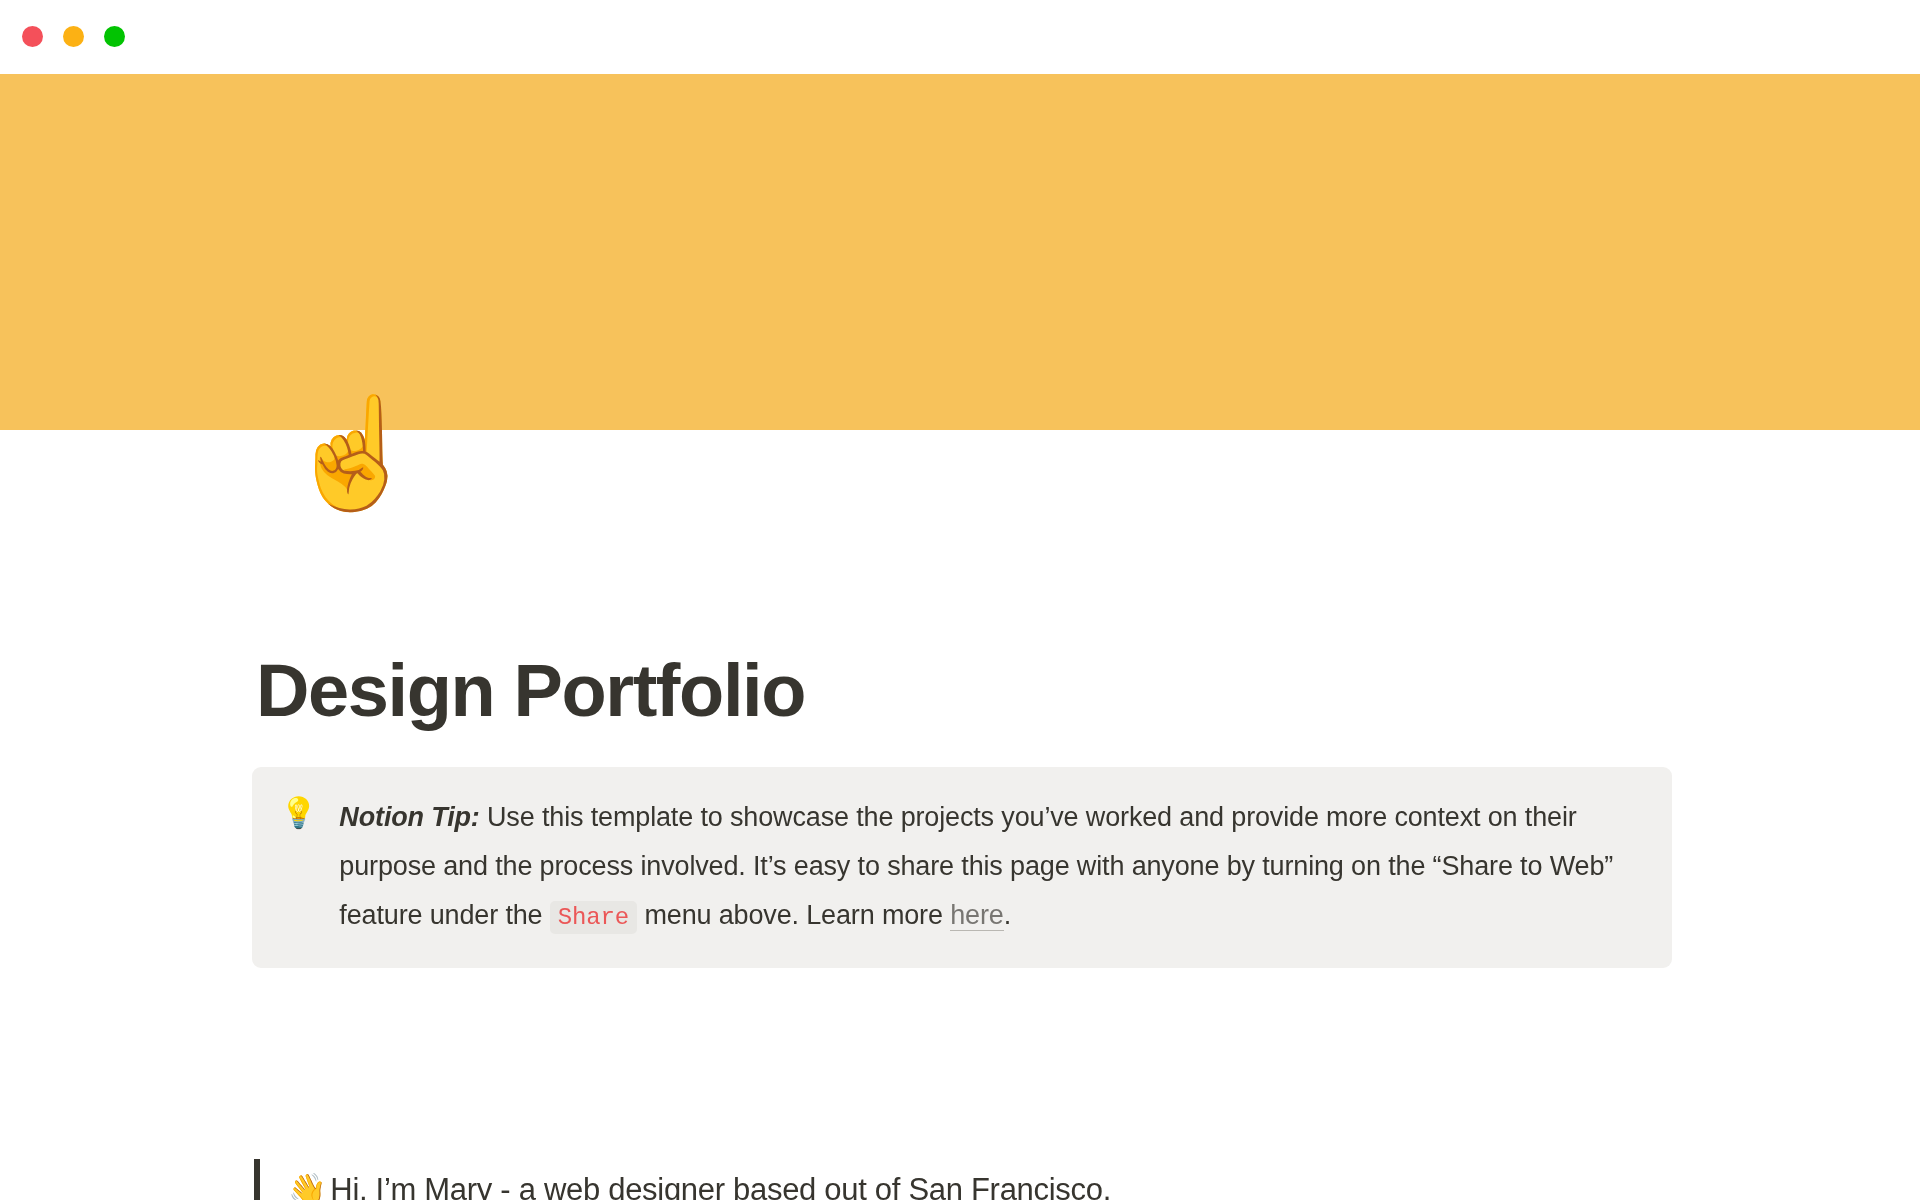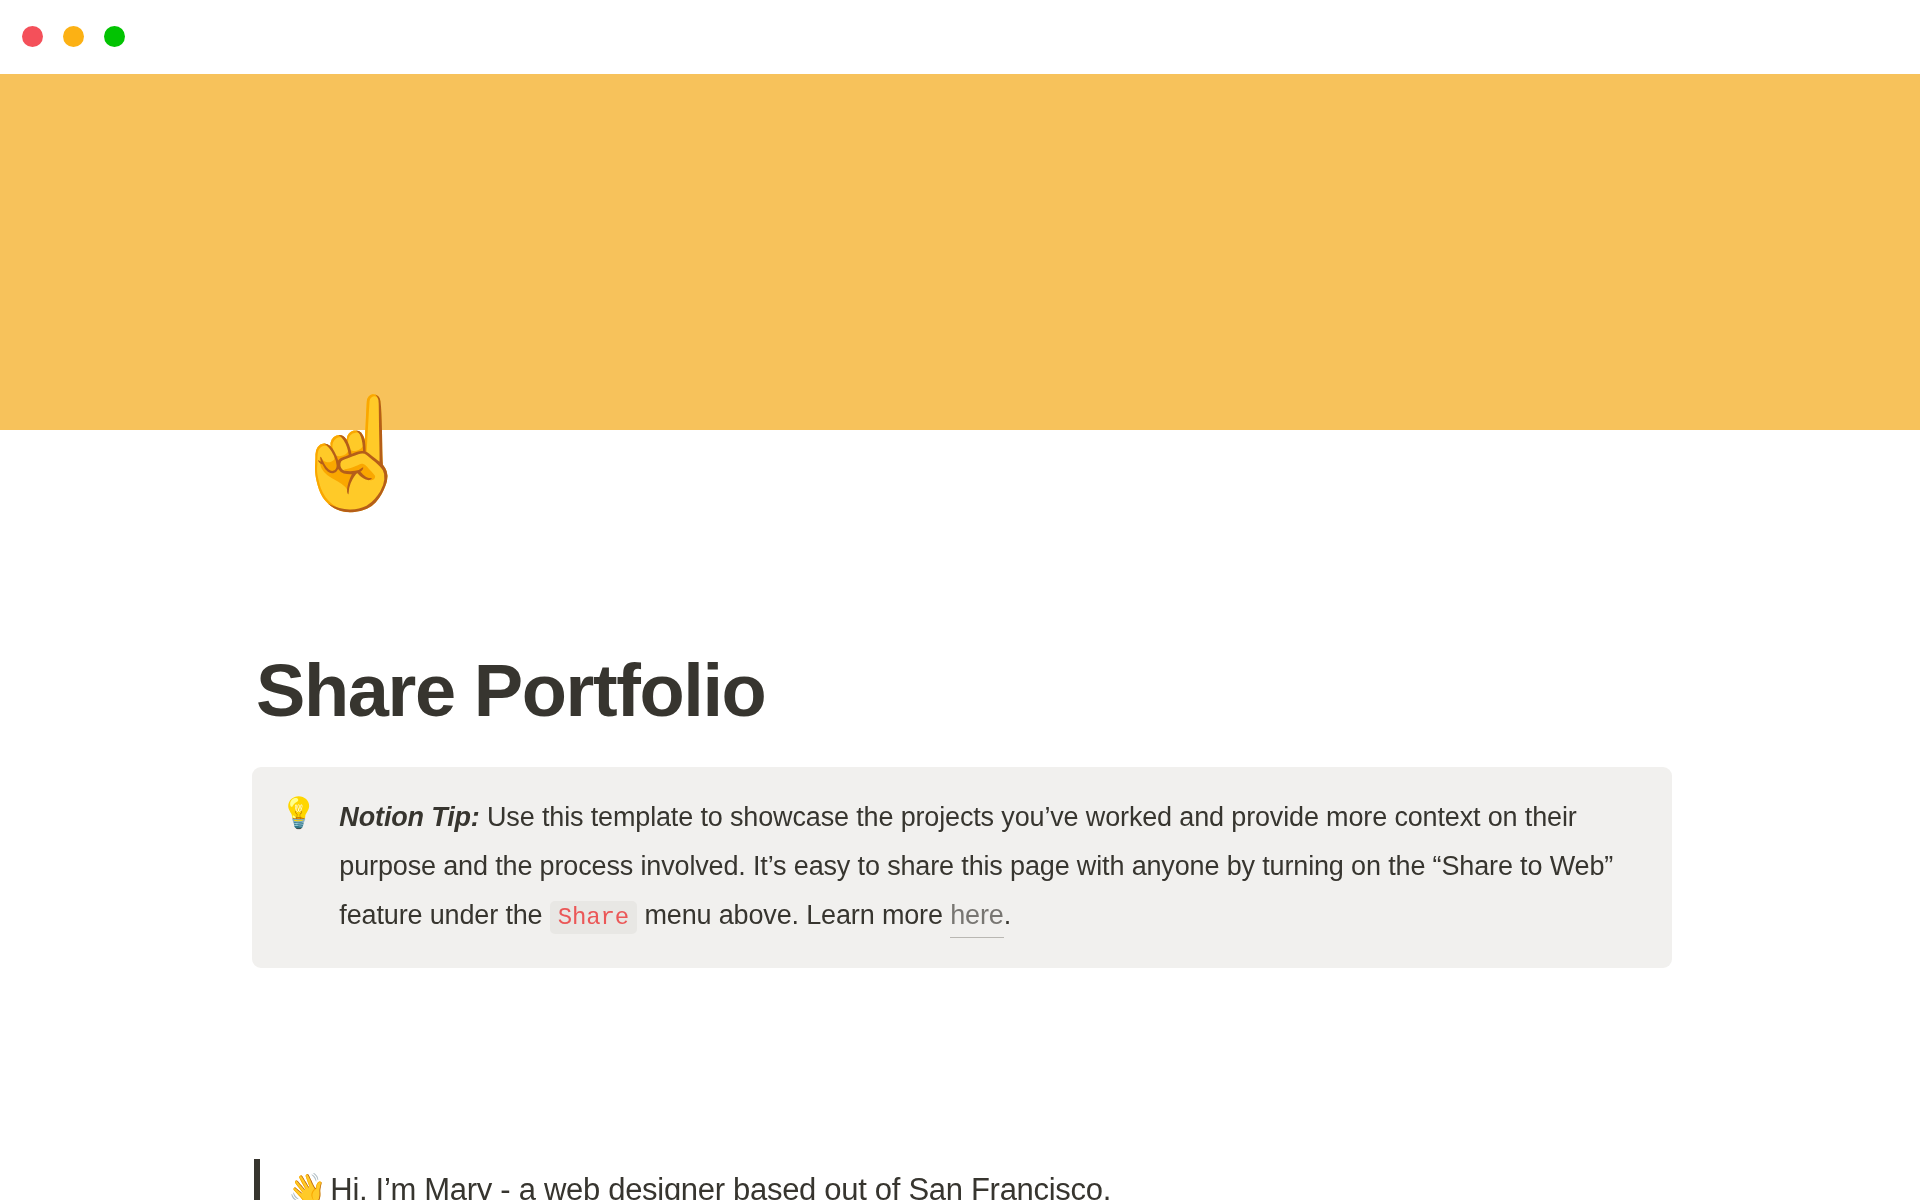--- a/index.html
+++ b/index.html
@@ -124,21 +124,21 @@
     color: #eb5757;
     background: #e8e7e4;
     border-radius: 5px;
     padding: 3px 8px;
     white-space: nowrap;
   }
   .inline-link {
     color: #787672;
     text-decoration: none;
     border-bottom: 1px solid #b9b7b2;
-    padding-bottom: 7px;
+    padding-bottom: 0;
   }
 
   
   .quote {
     position: absolute;
     left: 254px;
     top: 1085px;
     width: 1420px;
     box-sizing: border-box;
     padding-left: 28px;
@@ -172,21 +172,21 @@
       <span class="light" id="tl-max" style="background: rgb(2, 195, 2);"></span>
     </div>
   </div>
 
   <div class="cover" id="cover-banner" style="background: rgb(247, 194, 91);"></div>
 
   <div class="page">
 
     <div class="page-icon">☝️</div>
 
-    <h1 class="page-title">Share Portfolio</h1>
+    <h1 class="page-title">Design Portfolio</h1>
 
     <div class="callout" id="callout-block" style="background: rgb(241, 240, 238);">
       <span class="callout-icon">💡</span>
       <div class="callout-text">
         <span class="bold">Notion Tip:</span><span> Use this template to showcase the projects you’ve worked and provide more context on their purpose and the process involved. It’s easy to share this page with anyone by turning on the “Share to Web” feature under the </span><span class="code-chip">Share</span><span> menu above. Learn more </span><a class="inline-link" href="#">here</a><span>.</span>
       </div>
     </div>
 
     <div class="quote" id="quote-block" style="border-left-color: rgb(55, 53, 47);">
       <div class="quote-text"><span class="quote-emoji">👋</span><span>Hi, I’m Mary - a web designer based out of San Francisco.</span></div>

